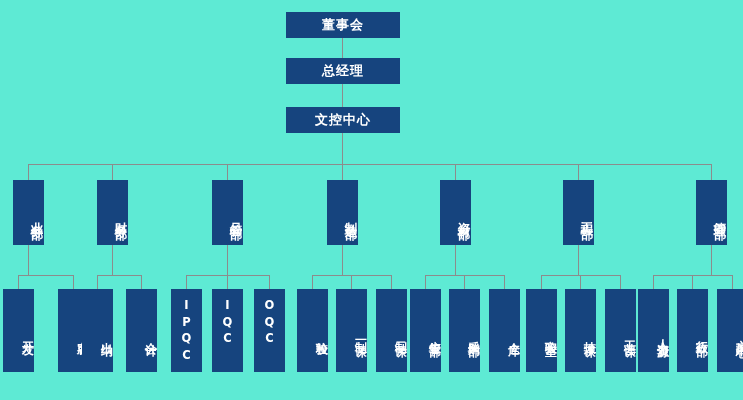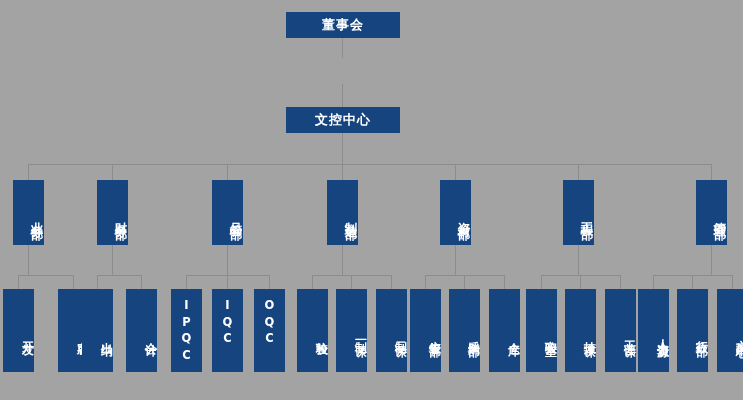--- a/index.html
+++ b/index.html
@@ -10,21 +10,21 @@
     width: 743px;
     height: 400px;
     background: #f0f0f0;
     font-family: "DejaVu Sans", "Liberation Sans", sans-serif;
     overflow: hidden;
   }
   #chart {
     position: relative;
     width: 743px;
     height: 400px;
-    background: #a3a3a3;
+    background: #5eead4;
   }
   .node {
     position: absolute;
     background: #16447e;
     color: #ffffff;
     display: flex;
     align-items: center;
     justify-content: center;
     box-sizing: border-box;
     text-align: center;
@@ -70,20 +70,21 @@
   .line.v { width: 1px; }
   .line.h { height: 1px; }
 </style>
 </head>
 <body>
 
 <div id="chart">
 
   <div class="node top" style="left:286px; top:12px; width:114px; height:26px;">董事会</div>
 
+  <div class="node top" style="left:286px; top:58px; width:114px; height:26px;">总经理</div>
 
   <div class="node top" style="left:286px; top:107px; width:114px; height:26px;">文控中心</div>
 
   <div class="line v" style="left:342px; top:38px; height:20px;"></div>
   <div class="line v" style="left:342px; top:84px; height:23px;"></div>
   <div class="line v" style="left:342px; top:133px; height:31px;"></div>
 
   <div class="line h" style="left:28px; top:164px; width:683px;"></div>
 
   <div class="line v" style="left:28px;  top:164px; height:16px;"></div>

